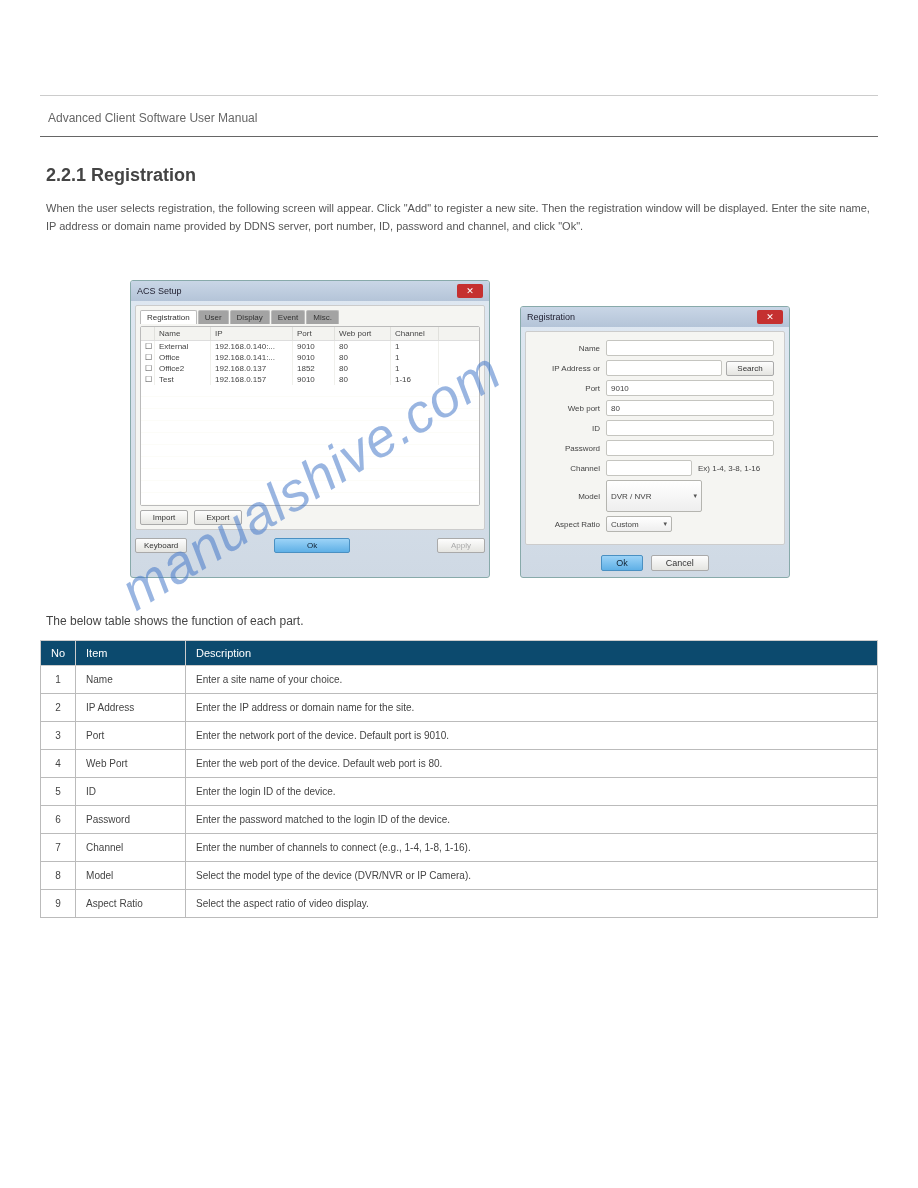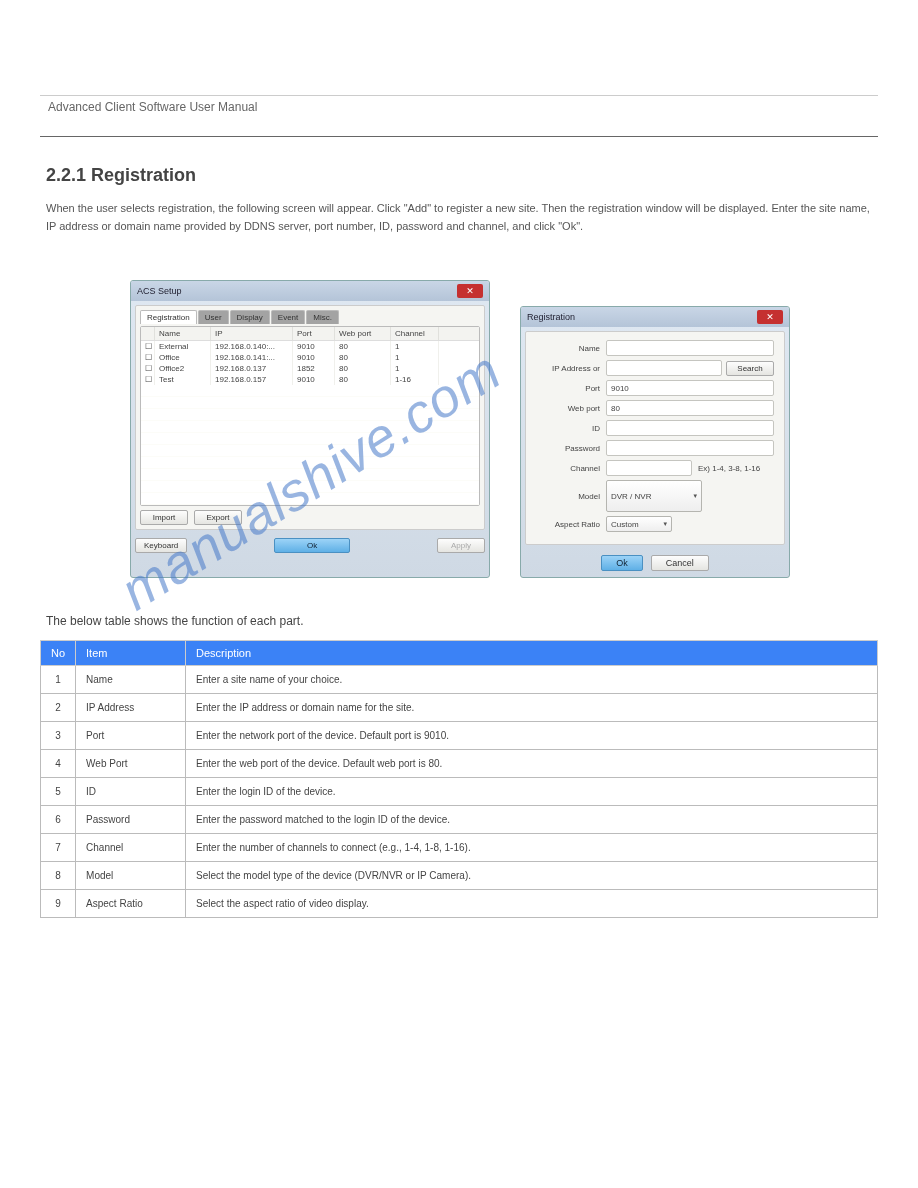--- a/index.html
+++ b/index.html
@@ -1,21 +1,21 @@
 <!DOCTYPE html>
 <html><head>
 <meta charset="utf-8">
 <style>
   * { box-sizing: border-box; margin: 0; padding: 0; }
   body { font-family: Arial, sans-serif; background: #fff; width: 918px; height: 1188px; position: relative; font-size: 11px; color: #333; }
   
   .page-top-line { position: absolute; top: 95px; left: 40px; right: 40px; border-top: 1px solid #ccc; }
   .page-header-line { position: absolute; top: 136px; left: 40px; right: 40px; border-top: 1px solid #666; }
   
-  .header-bar { position: absolute; top: 100px; left: 40px; right: 40px; height: 36px; display: flex; justify-content: space-between; padding: 0 8px; }
+  .header-bar { position: absolute; top: 100px; left: 40px; right: 40px; height: 36px; display: flex; justify-content: space-between; align-items: center; padding: 0 8px; }
   .header-left { font-size: 12px; color: #666; }
   .header-right { font-size: 12px; color: #666; }
 
   .section-title { position: absolute; top: 165px; left: 46px; font-size: 18px; font-weight: bold; color: #444; }
   .section-desc { position: absolute; top: 200px; left: 46px; right: 46px; font-size: 11px; color: #555; line-height: 1.6; }
 
   .screens { position: absolute; top: 280px; left: 130px; display: flex; gap: 30px; }
 
   
   .dlg-left { width: 360px; background: linear-gradient(#dfe8f2,#cfd9e4); border: 1px solid #8aa; border-radius: 3px; overflow: hidden; }
@@ -61,21 +61,21 @@
   .btn2.primary { background: linear-gradient(#9cd3f7,#5fb0e6); border-color: #4a90c2; color: #123; }
   .hint { font-size: 8px; color: #444; margin-left: 6px; }
 
   
   .watermark { position: absolute; top: 380px; left: 170px; width: 600px; height: 400px; font-size: 54px; font-family: Arial, sans-serif; color: rgba(70,120,200,0.55); transform: rotate(-32deg); transform-origin: center; font-style: italic; font-weight: 500; pointer-events: none; letter-spacing: 1px; }
 
   .subtitle { position: absolute; top: 614px; left: 46px; font-size: 12px; color: #444; }
 
   
   .desc-table { position: absolute; top: 640px; left: 40px; right: 40px; border-collapse: collapse; width: 838px; }
-  .desc-table th { background: #3b82f6; color: #fff; font-size: 11px; font-weight: normal; text-align: left; padding: 6px 10px; border: 1px solid #ccc; }
+  .desc-table th { background: #0c4a6e; color: #fff; font-size: 11px; font-weight: normal; text-align: left; padding: 6px 10px; border: 1px solid #ccc; }
   .desc-table th:first-child { width: 30px; }
   .desc-table th:nth-child(2) { width: 110px; }
   .desc-table td { border: 1px solid #bbb; padding: 8px 10px; font-size: 10px; color: #444; vertical-align: middle; }
   .desc-table td:first-child { text-align: center; }
   .desc-table td:nth-child(2) { font-weight: 500; }
 
   .footer { position: absolute; bottom: 70px; left: 40px; right: 40px; display: flex; justify-content: space-between; font-size: 11px; color: #666; }
 </style>
 </head>
 <body>

